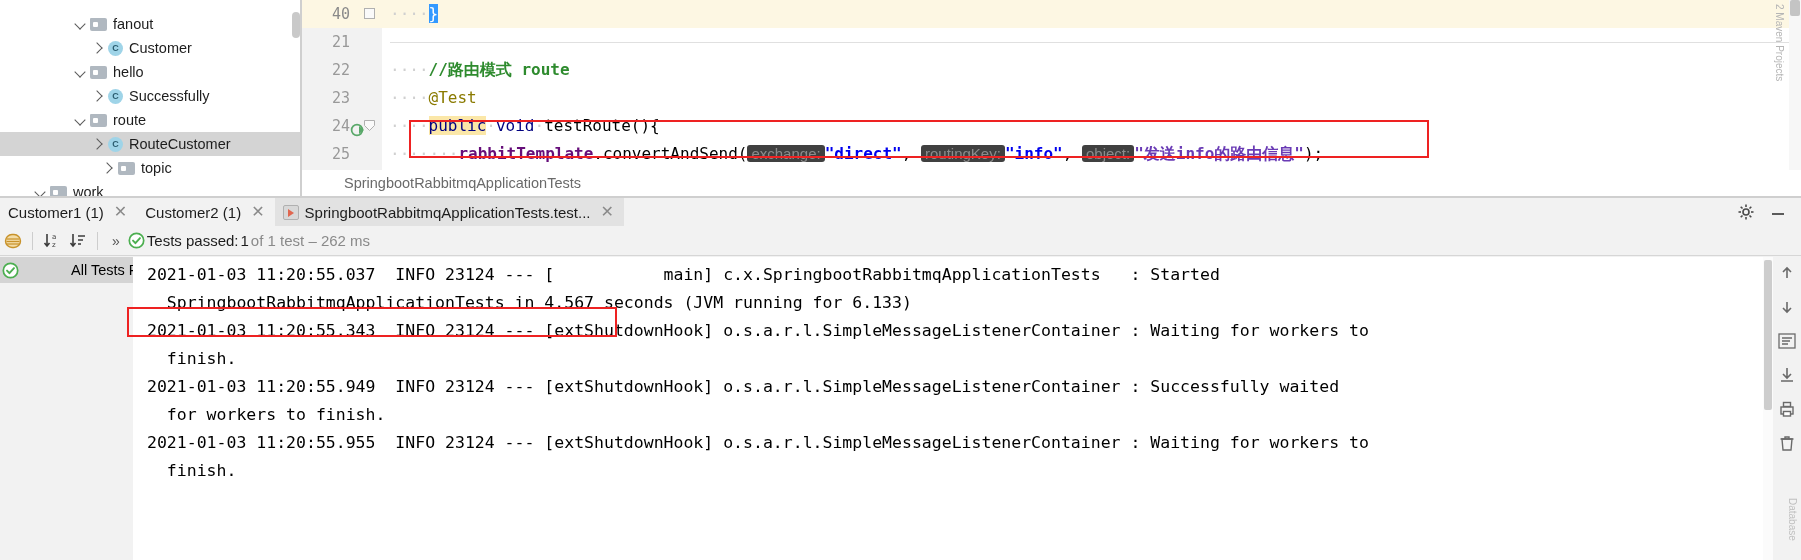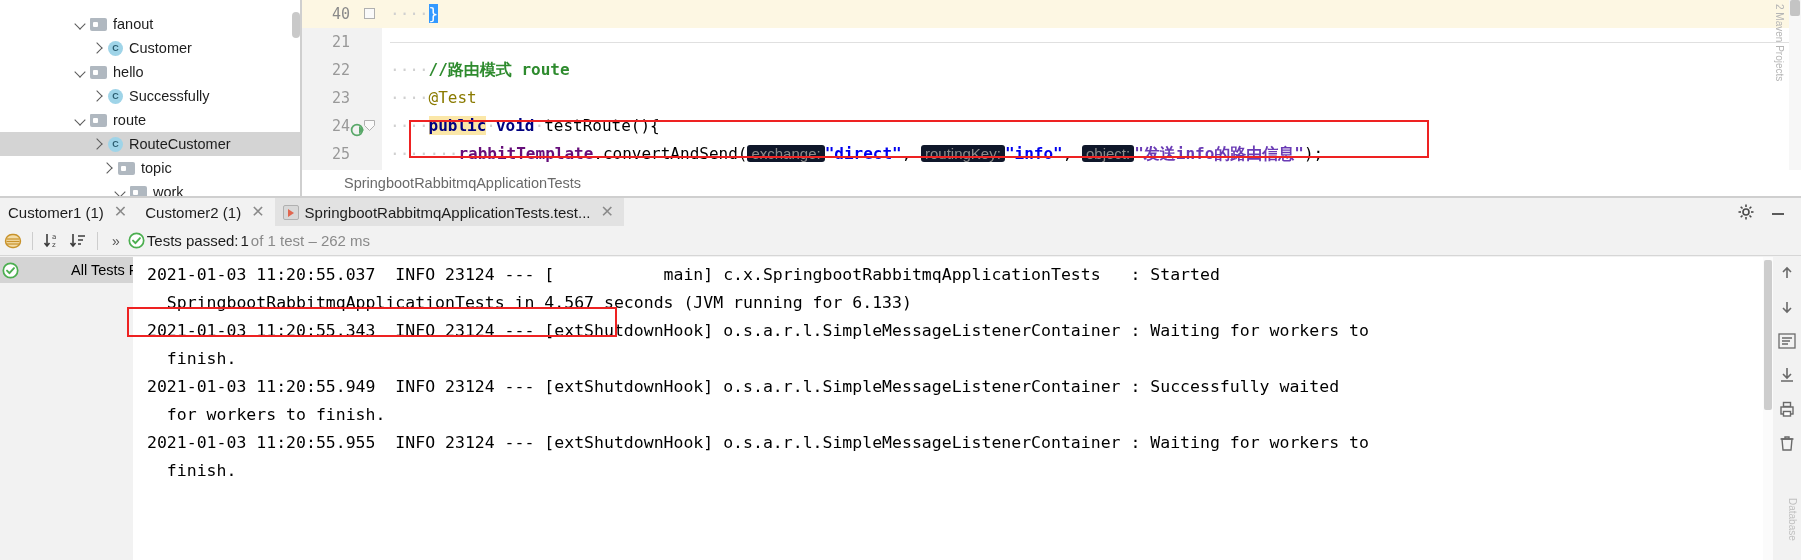--- a/index.html
+++ b/index.html
@@ -90,30 +90,30 @@
     position: absolute; left: 62px; width: 11px; height: 11px;
   }
 
   .code-area { position: absolute; left: 80px; top: 0; width: 1419px; height: 196px; }
   .code-line {
     height: 28px; line-height: 28px; white-space: pre;
     font-family: "DejaVu Sans Mono", monospace; font-size: 16px;
     padding-left: 8px;
   }
   .code-line.hl { background: #fdf7e3; }
-  .tok-kw { color: #000080; font-weight: bold; }
+  .tok-kw { color: #000080; font-weight: normal; }
   .tok-comment { color: #2e8b2e; font-weight: bold; }
   .tok-anno { color: #8a7a00; }
   .tok-field { color: #660e7a; font-weight: bold; }
   .tok-str { color: #0000ee; font-weight: bold; }
   .tok-str-cn { color: #6a3bb5; font-weight: bold; }
   .tok-plain { color: #000000; }
   .dots { color: #d0d0d0; }
   .hint-chip {
-    background: #0f172a; color: #8c8c8c; border-radius: 3px;
+    background: #404040; color: #8c8c8c; border-radius: 3px;
     padding: 0px 4px; font-size: 15px; font-family: "Liberation Sans", sans-serif; text-align: right;
   }
   .caret-sel { background: #3399ff; color: #ffffff; }
   .sel-word { background: #fbe7a8; }
   .indent-guide {
     display: inline-block; border-left: 1px solid #d8d8d8; height: 0;
   }
   .sep-line {
     position: absolute; left: 88px; top: 42px; width: 1420px; height: 1px;
     background: #e0e0e0;
@@ -289,21 +289,21 @@
         <span class="class-icon">C</span>
         <span class="tree-label">RouteCustomer</span>
       </div>
 
       <div class="tree-row" style="padding-left:100px">
         <span class="arrow right"></span>
         <span class="folder-icon"></span>
         <span class="tree-label">topic</span>
       </div>
 
-      <div class="tree-row" style="padding-left:112px">
+      <div class="tree-row" style="padding-left:32px">
         <span class="arrow down"></span>
         <span class="folder-icon"></span>
         <span class="tree-label">work</span>
       </div>
 
       <div class="tree-row" style="padding-left:90px">
         <span class="arrow right"></span>
 
       </div>
 

